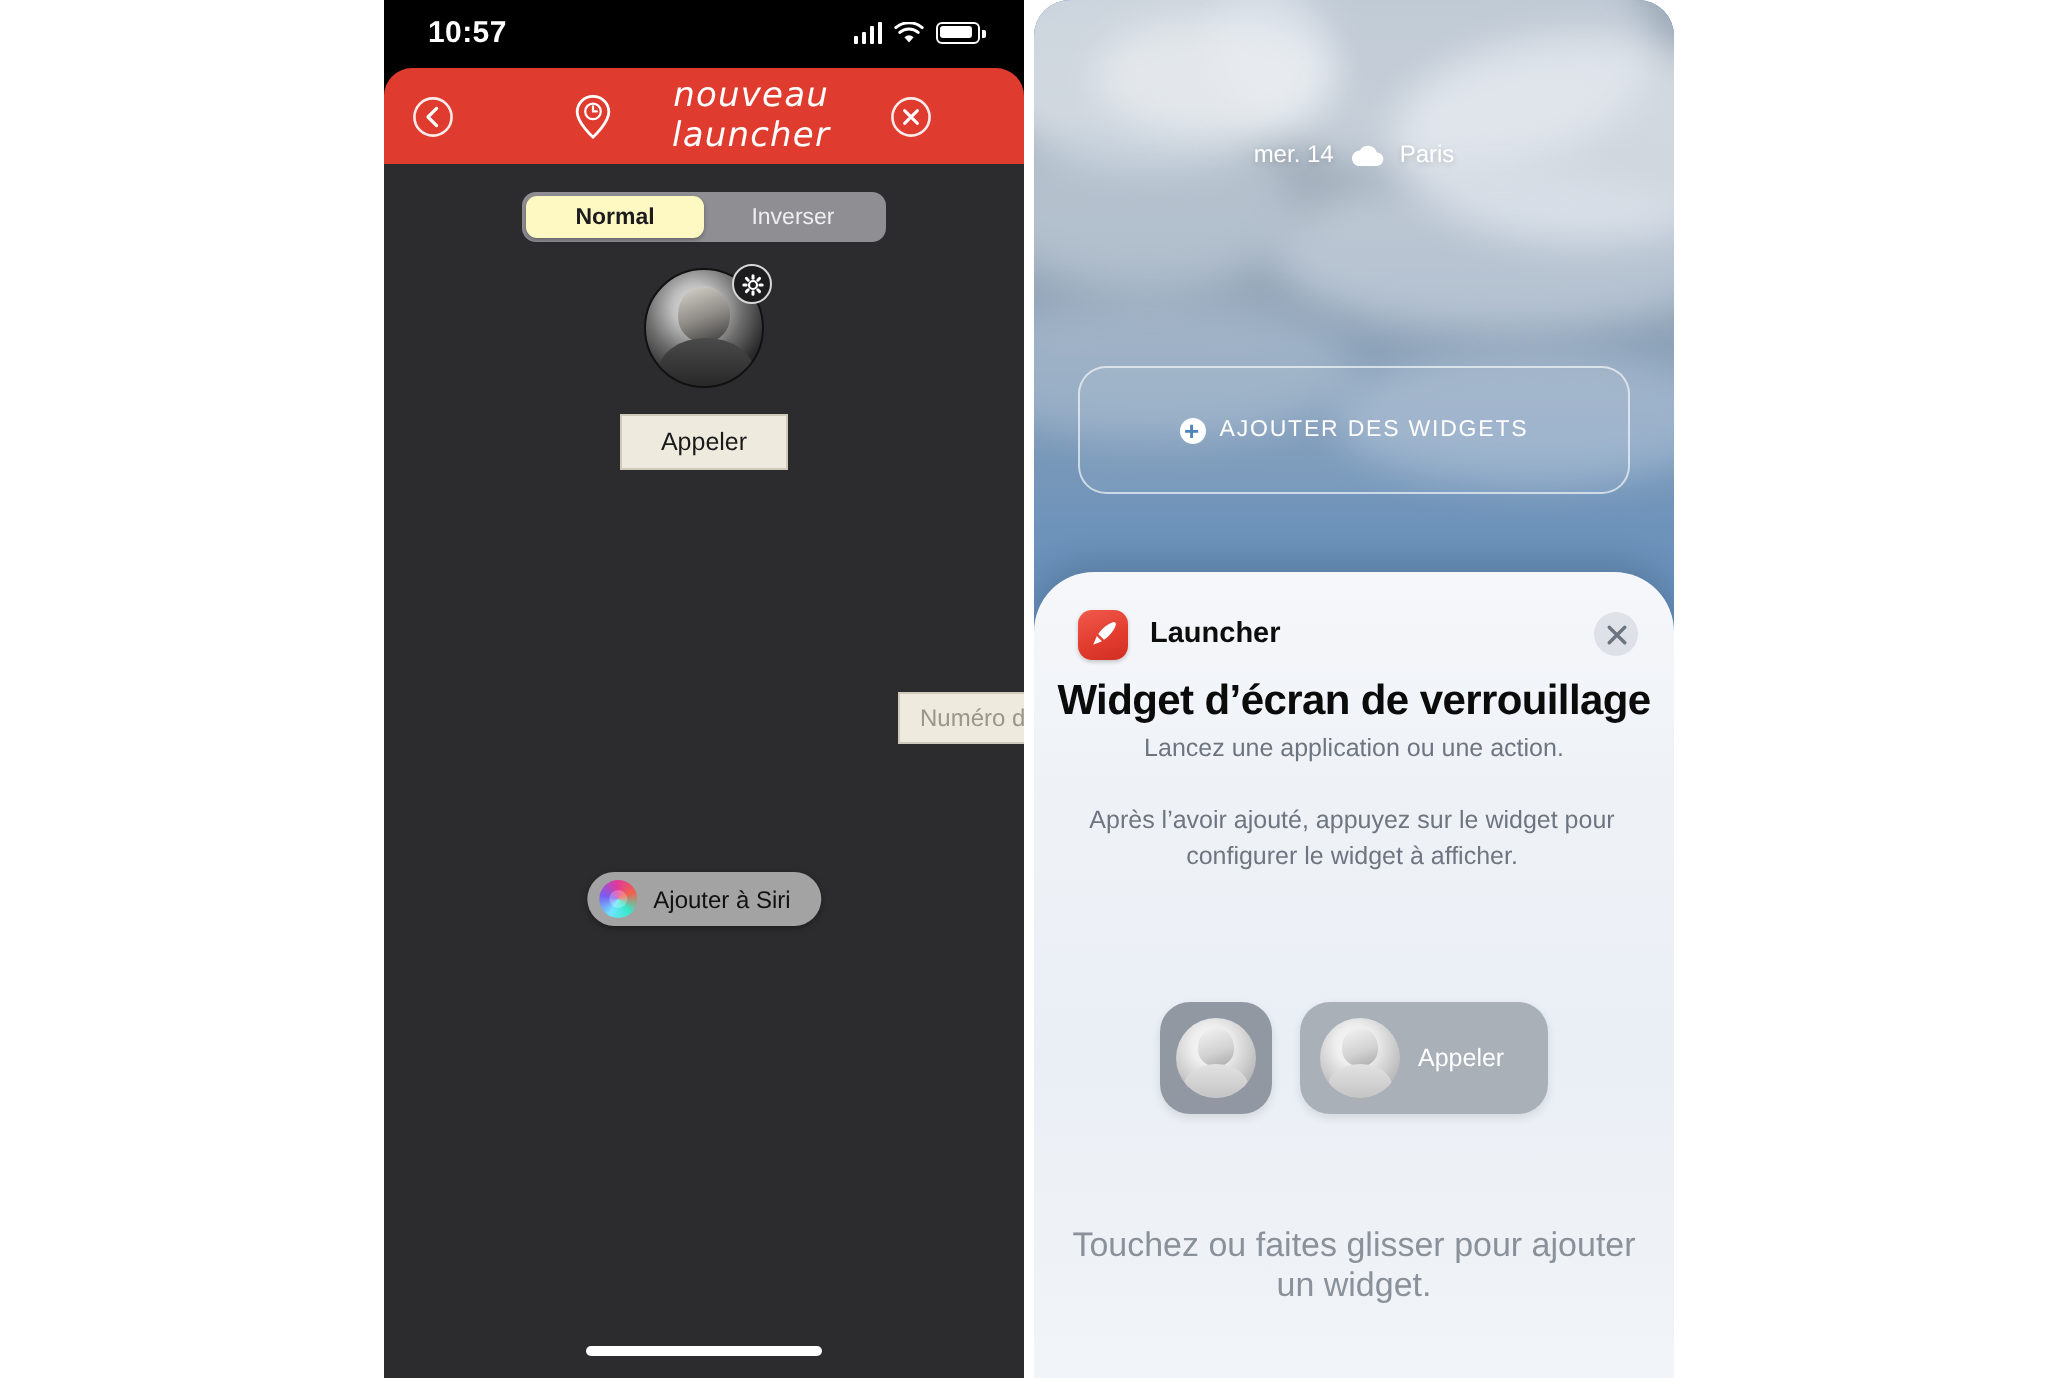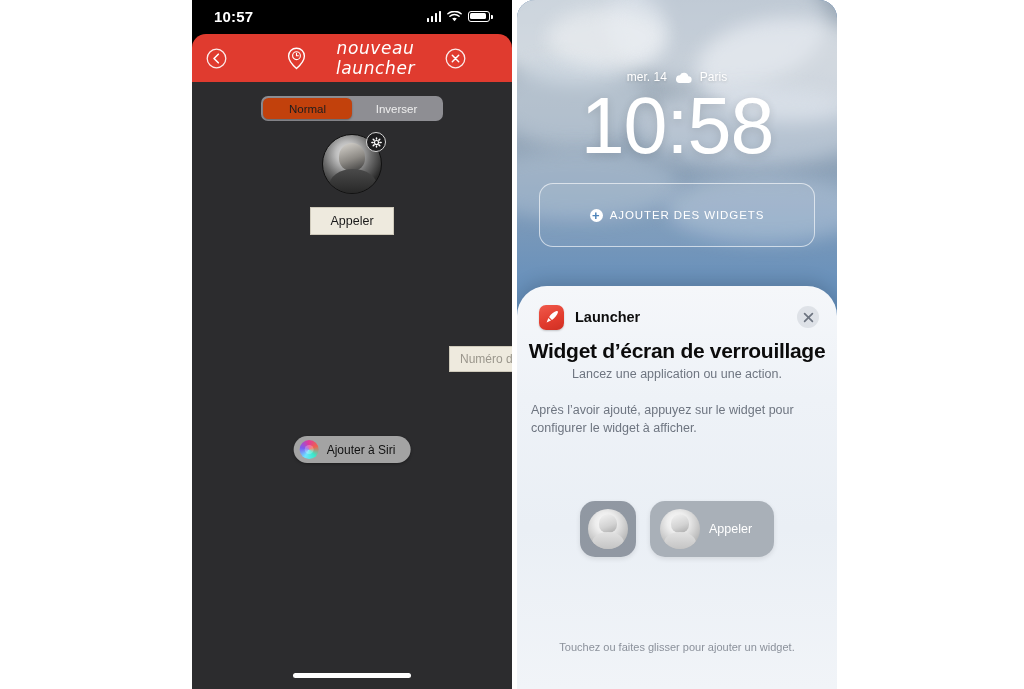--- a/index.html
+++ b/index.html
@@ -62,21 +62,21 @@
   }
   .seg{
     position:absolute;top:14px;left:50%;transform:translateX(-50%);
     width:182px;height:25px;background:#8e8e93;border-radius:7px;
     display:flex;padding:2px;box-sizing:border-box;
   }
   .seg div{
     flex:1;display:flex;align-items:center;justify-content:center;
     font-size:11.5px;color:#1c1c1e;border-radius:5.5px;
   }
-  .seg .on{background:#c2410c;font-weight:400;box-shadow:0 1px 2px rgba(0,0,0,.3);}
+  .seg .on{background:#fef9c3;font-weight:700;box-shadow:0 1px 2px rgba(0,0,0,.3);}
   .seg .off{color:#efefef;}
 
   .avatar-wrap{position:absolute;top:52px;left:50%;transform:translateX(-50%);width:60px;height:60px;}
   .avatar{
     width:60px;height:60px;border-radius:50%;overflow:hidden;
     background:radial-gradient(circle at 42% 32%, #e8e8e8 0%, #bdbdbd 22%, #6d6d6d 46%, #2a2a2a 72%, #111 100%);
     position:relative;border:1.5px solid #111;box-sizing:border-box;
   }
   .avatar::before{
     content:"";position:absolute;left:16px;top:8px;width:26px;height:28px;border-radius:50% 50% 45% 45%;
@@ -198,21 +198,21 @@
   }
   .sheet-title{
     position:absolute;top:53px;left:10px;right:10px;text-align:center;
     font-size:21px;font-weight:700;color:#0b0b0b;letter-spacing:-.3px;
   }
   .sheet-sub{
     position:absolute;top:81px;left:10px;right:10px;text-align:center;
     font-size:12.5px;color:#6e7580;
   }
   .sheet-note{
-    position:absolute;top:116px;left:14px;right:26px;
+    position:absolute;top:116px;left:24px;right:26px;text-align:center;
     font-size:12.5px;color:#6e7580;line-height:1.42;
   }
   .prev-row{
     position:absolute;top:215px;left:0;right:0;
     display:flex;align-items:center;justify-content:center;gap:14px;
   }
   .wsmall{
     width:56px;height:56px;border-radius:15px;
     background:rgba(110,118,130,.72);
     display:flex;align-items:center;justify-content:center;
@@ -233,21 +233,21 @@
     content:"";position:absolute;left:11px;top:5px;width:18px;height:19px;border-radius:50% 50% 44% 44%;
     background:linear-gradient(160deg,#f4f4f4 0%,#d2d2d2 60%,#a9a9a9 100%);
   }
   .mono-face::after{
     content:"";position:absolute;left:4px;top:23px;width:32px;height:22px;border-radius:50% 50% 0 0;
     background:linear-gradient(180deg,#e2e2e2 0%,#bcbcbc 100%);
   }
   .wwide-label{font-size:12.5px;color:#fff;font-weight:500;}
   .sheet-foot{
     position:absolute;bottom:36px;left:14px;right:14px;text-align:center;
-    font-size:11px;color:#8b919b;
+    font-size:17px;color:#8b919b;
   }
   svg{display:block;}
 </style>
 </head>
 <body>
 
 <div class="stage">
 
   <div class="phone-left">
 
@@ -361,21 +361,20 @@
     <div class="ls-date">
       <span>mer. 14</span>
       <span>
         <svg width="19" height="13" viewBox="0 0 19 13">
           <path d="M5 12 h9.1 a3.4 3.4 0 0 0 .3-6.8 A4.6 4.6 0 0 0 5.9 4.3 A3.9 3.9 0 0 0 5 12 Z" fill="#fff"></path>
         </svg>
       </span>
       <span>Paris</span>
     </div>
 
-    <div class="ls-clock">10:58</div>
 
     <div class="widget-slot">
       <span class="plus-ic">+</span>
       <span>AJOUTER DES WIDGETS</span>
     </div>
 
     <div class="sheet">
       <div class="sheet-head">
         <span class="app-ic">
           <svg width="16" height="16" viewBox="0 0 16 16">

